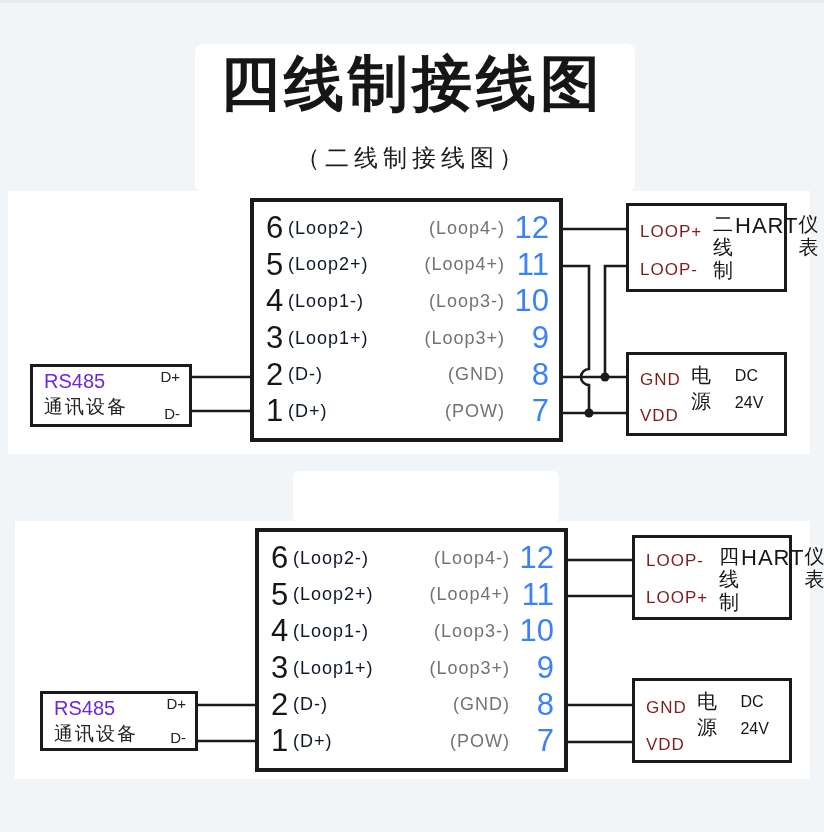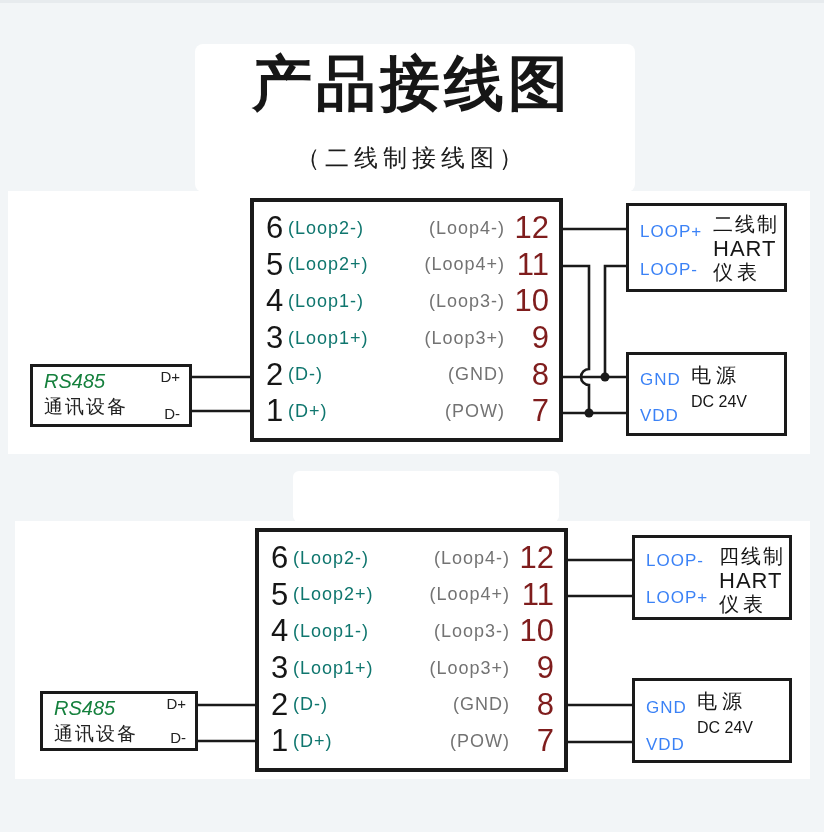--- a/index.html
+++ b/index.html
@@ -36,38 +36,38 @@
   .subtitle-1{top:144px;}
   .subtitle-2{top:481px;}
 
   .box{position:absolute;background:#ffffff;border:3px solid #1a1a1a;box-sizing:border-box;z-index:2;}
   .tblock{position:absolute;background:#ffffff;border:4px solid #1a1a1a;box-sizing:border-box;z-index:2;
           padding:8px 10px 0 12px;display:flex;flex-direction:column;}
   .tblock-1{left:250px;top:198px;width:313px;height:244px;}
   .tblock-2{left:255px;top:528px;width:313px;height:244px;}
   .trow{height:36.6px;display:flex;align-items:center;white-space:nowrap;}
   .tn{width:16px;text-align:right;font-size:31px;font-weight:400;color:#161616;flex:none;}
-  .tl{flex:1;padding-left:6px;font-size:18px;letter-spacing:1px;color:#0f766e;text-align:left;}
+  .tl{flex:1;padding-left:6px;font-size:18px;letter-spacing:1px;color:#0f172a;text-align:left;}
   .tr{font-size:18px;letter-spacing:1px;color:#737373;text-align:right;flex:none;}
-  .tm{width:44px;text-align:right;font-size:31px;color:#7f1d1d;flex:none;}
+  .tm{width:44px;text-align:right;font-size:31px;color:#3b82f6;flex:none;}
 
   .rs485{display:block;}
   .rs485-1{left:30px;top:364px;width:162px;height:63px;}
   .rs485-2{left:40px;top:691px;width:158px;height:60px;}
-  .rs-line1{position:absolute;left:11px;top:3px;font-size:20px;color:#15803d;font-style:italic;}
+  .rs-line1{position:absolute;left:11px;top:3px;font-size:20px;color:#6d28d9;}
   .rs-line2{position:absolute;left:11px;top:27px;font-size:19px;letter-spacing:2px;color:#222;}
   .rs-dplus{position:absolute;right:9px;top:1px;font-size:15px;color:#222;}
   .rs-dminus{position:absolute;right:9px;bottom:2px;font-size:15px;color:#222;}
 
   .hart-1{left:626px;top:203px;width:161px;height:89px;}
   .hart-2{left:632px;top:535px;width:160px;height:85px;}
   .power-1{left:626px;top:352px;width:161px;height:84px;}
   .power-2{left:632px;top:678px;width:160px;height:85px;}
-  .term{position:absolute;left:11px;height:20px;display:flex;align-items:center;font-size:17px;letter-spacing:1px;color:#3b82f6;}
-  .name-col{position:absolute;display:flex;flex-direction:column;color:#161616;}
+  .term{position:absolute;left:11px;height:20px;display:flex;align-items:center;font-size:17px;letter-spacing:1px;color:#7f1d1d;}
+  .name-col{position:absolute;display:flex;color:#161616;}
   .hart-names{left:84px;top:7px;}
   .hart-names .n1{font-size:20px;line-height:23px;letter-spacing:2px;}
   .hart-names .n2{font-size:22px;line-height:25px;letter-spacing:1px;}
   .hart-names .n3{font-size:20px;line-height:23px;letter-spacing:4px;}
   .power-names{left:62px;top:7px;}
   .power-names .n1{font-size:20px;line-height:26px;letter-spacing:5px;font-family:Liberation Serif, serif;}
   .power-names .n2{font-size:16px;line-height:27px;}
 </style>
 </head>
 <body>
@@ -97,21 +97,21 @@
       <path d="M566,596 H634"></path>
       <path d="M566,705 H634"></path>
       <path d="M566,742 H634"></path>
     </g>
     <g fill="#1a1a1a" stroke="none">
       <circle cx="605" cy="377" r="4.5"></circle>
       <circle cx="589" cy="413" r="4.5"></circle>
     </g>
   </svg>
 
-  <div class="title">产品接线图</div>
+  <div class="title">四线制接线图</div>
   <div class="subtitle subtitle-1">（二线制接线图）</div>
 
   <div class="tblock tblock-1">
     <div class="trow">
       <span class="tn">6</span>
       <span class="tl">(Loop2-)</span>
       <span class="tr">(Loop4-)</span>
       <span class="tm">12</span>
     </div>
     <div class="trow">

